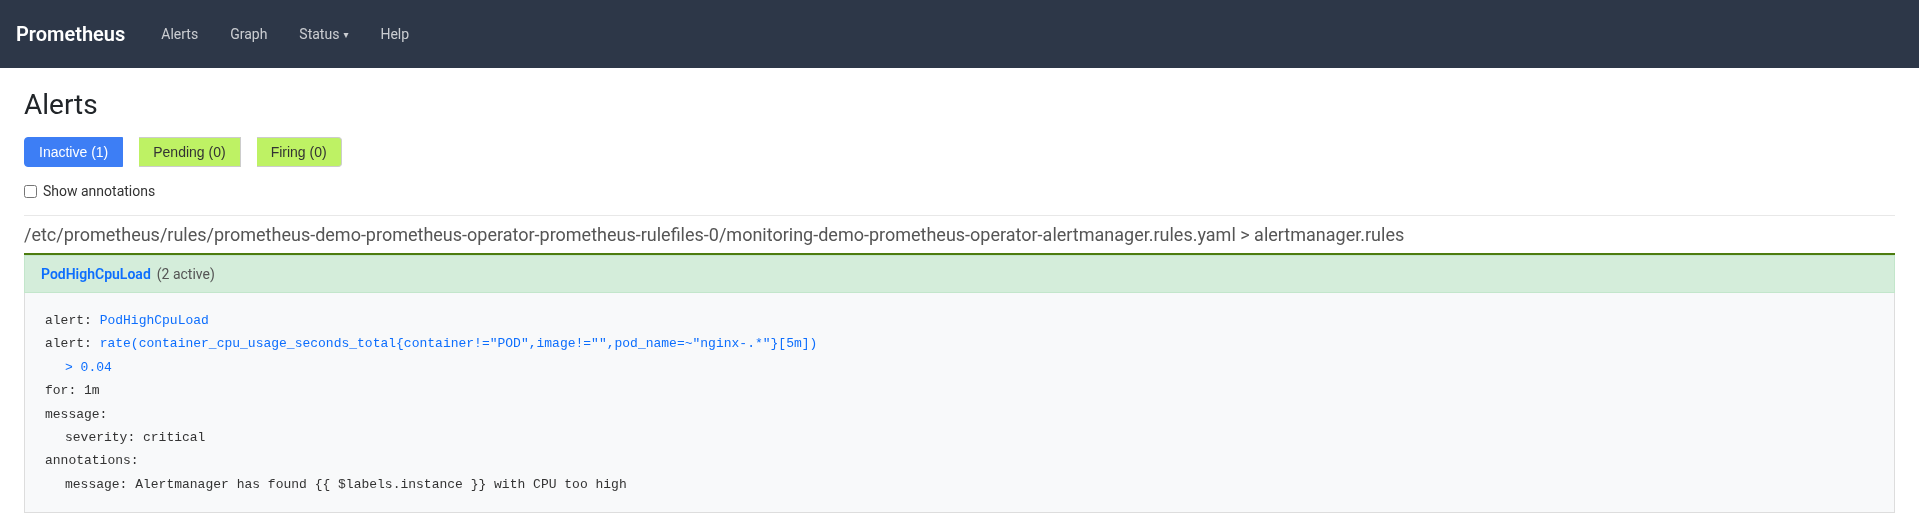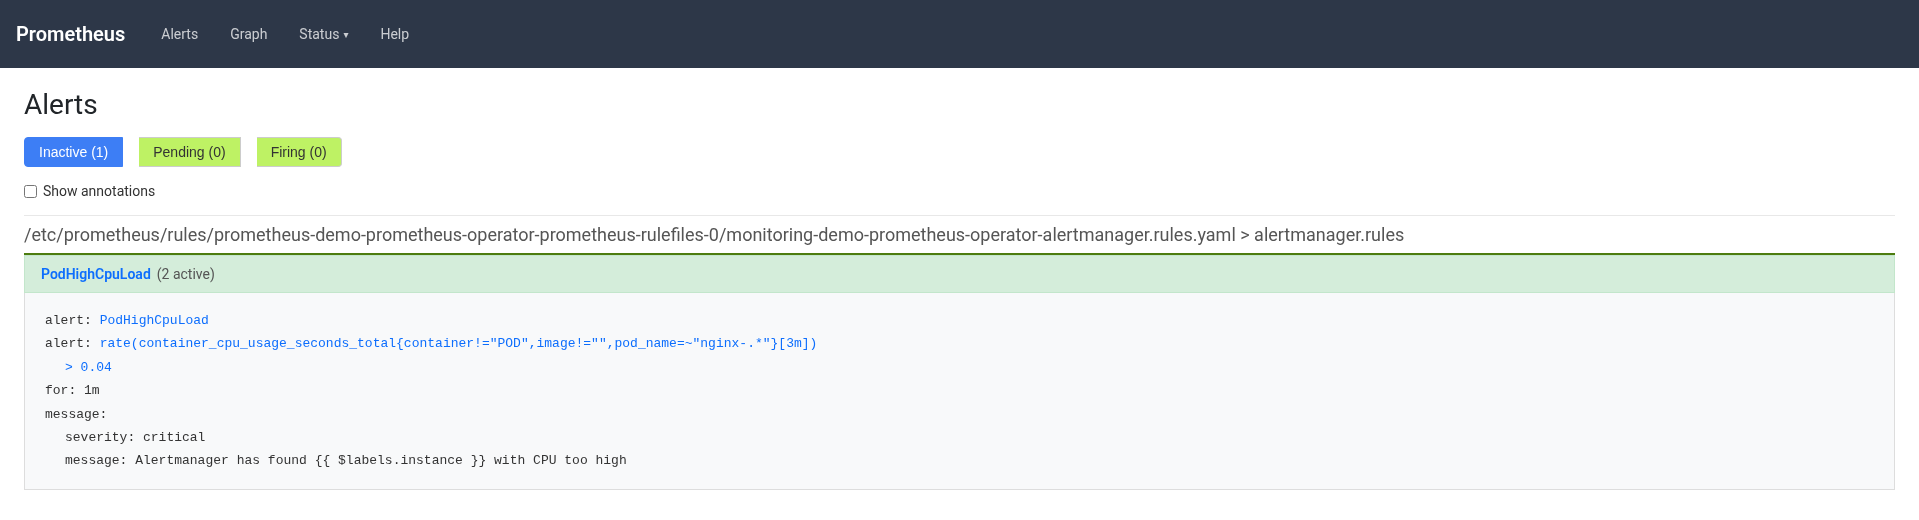--- a/index.html
+++ b/index.html
@@ -176,34 +176,37 @@
 
   <div class="alert-detail-box">
     <span class="code-line">
       <span class="code-key">alert:</span>
       <span> </span>
       <a class="code-link">PodHighCpuLoad</a>
     </span>
     <span class="code-line">
       <span class="code-key">alert:</span>
       <span> </span>
-      <a class="code-link">rate(container_cpu_usage_seconds_total{container!="POD",image!="",pod_name=~"nginx-.*"}[3m])</a>
+      <a class="code-link">rate(container_cpu_usage_seconds_total{container!="POD",image!="",pod_name=~"nginx-.*"}[5m])</a>
     </span>
     <span class="code-indent code-line">
       <a class="code-link">&gt; 0.04</a>
     </span>
     <span class="code-line">
       <span class="code-key">for:</span>
       <span> </span>
       <span>1m</span>
     </span>
     <span class="code-line">
       <span class="code-key">message:</span>
     </span>
     <span class="code-indent code-line">
       <span>severity: critical</span>
     </span>
+    <span class="code-line">
+      <span class="code-key">annotations:</span>
+    </span>
     <span class="code-indent code-line">
       <span>message: Alertmanager has found {{ $labels.instance }} with CPU too high</span>
     </span>
   </div>
 
 </div>
 
 </body></html>

